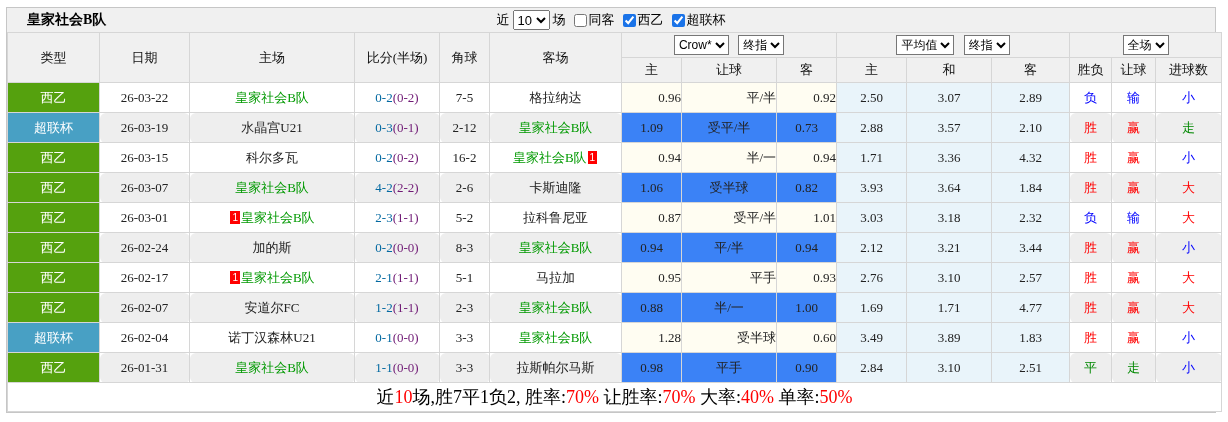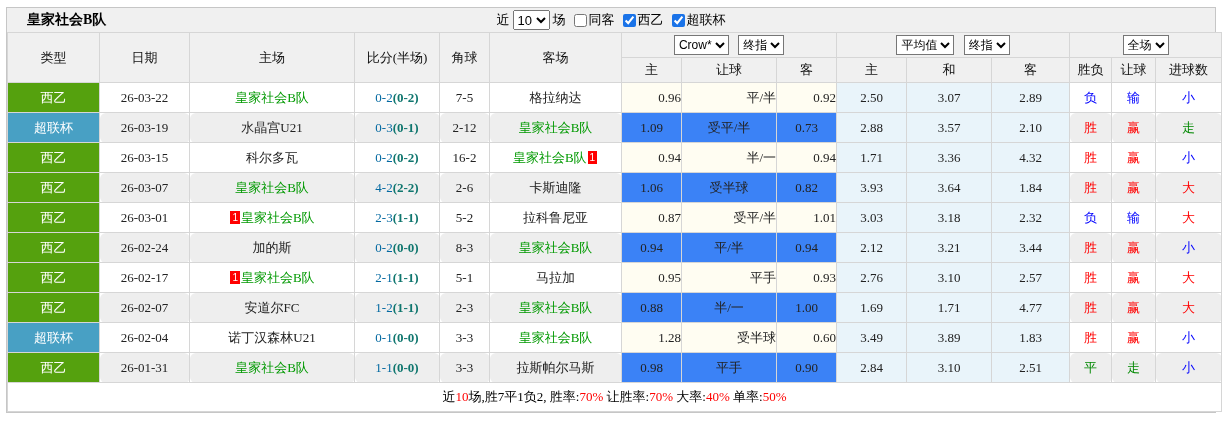--- a/index.html
+++ b/index.html
@@ -33,28 +33,28 @@
   col.w-ah{width:70px}col.w-ad{width:85px}col.w-aa{width:78px}
   col.w-r1{width:42px}col.w-r2{width:44px}col.w-r3{width:66px}
   
   tr.w .c-plain{background:#ffffff;}
   tr.g .c-plain{background:#eeeeee;border-radius:6px;}
   tr.w .c-odds{background:#fffdf2;text-align:right;}
   tr.g .c-odds{background:#3b82f6;}
   .c-avg{background:#e9f4fa;}
   .type-cell{color:#fff;font-size:13px;}
   .sc-full{color:#0369a1;}
-  .sc-half{color:#0f766e;font-weight:bold;}
+  .sc-half{color:#701a75;}
   .team-self{color:#009900;}
   .badge{
     display:inline-block;background:#ff0000;color:#fff;
     font-size:10px;line-height:13px;padding:0 2px;margin:0 1px;
     font-family:"Liberation Sans",sans-serif;vertical-align:1px;
   }
-  .summary-row td{height:28px;background:#fff;font-size:13px;color:#000;}
+  .summary-row td{height:28px;background:#fff;font-size:18px;color:#000;}
   .red{color:#ff0000;}
 </style>
 </head>
 <body>
 
 <div class="panel">
   <div class="title-bar">
     <span class="title">皇家社会B队</span>
     <div class="controls">
       <span>近</span>

